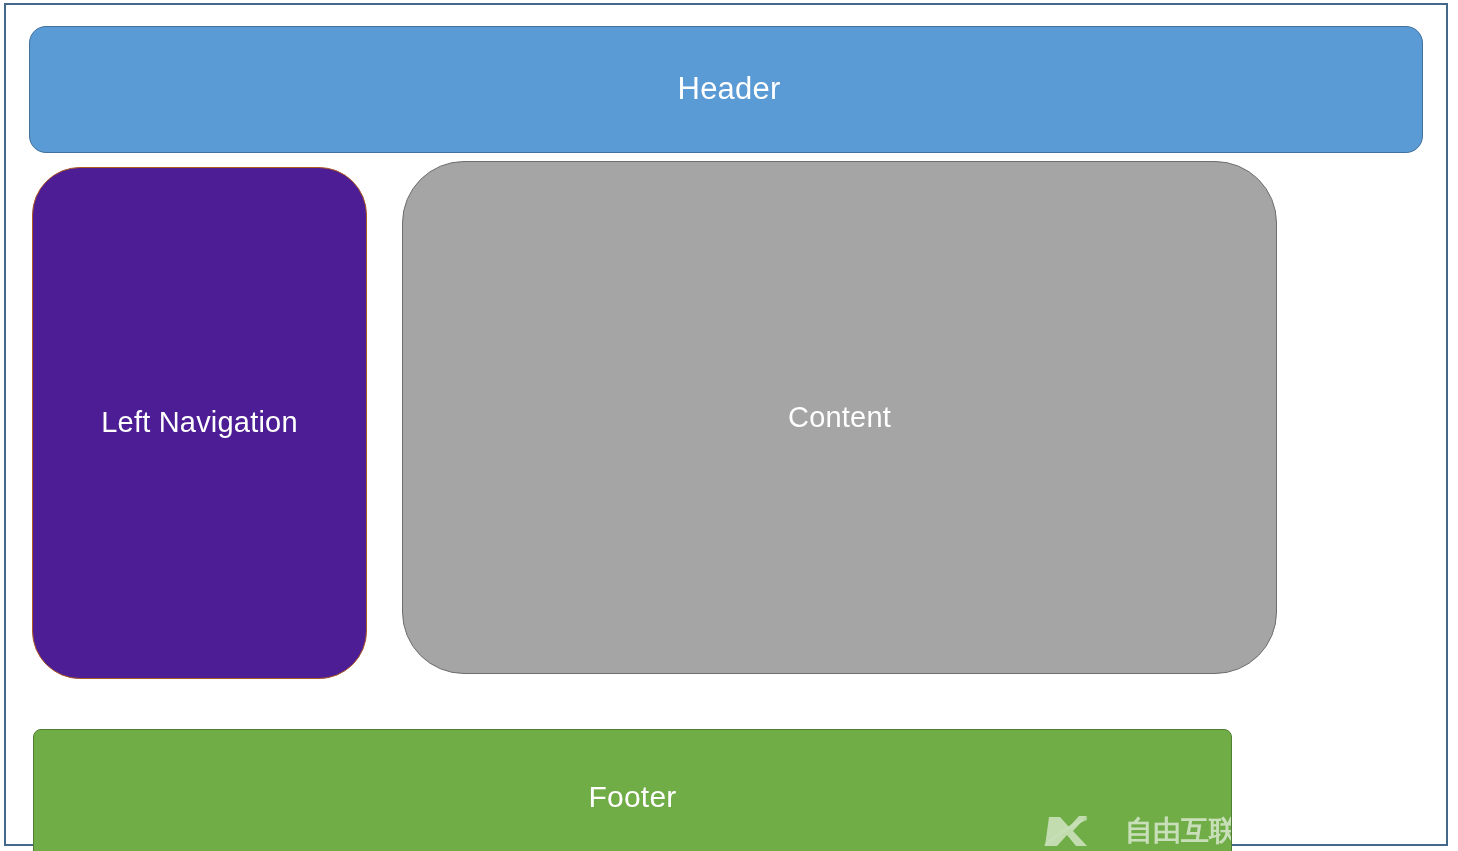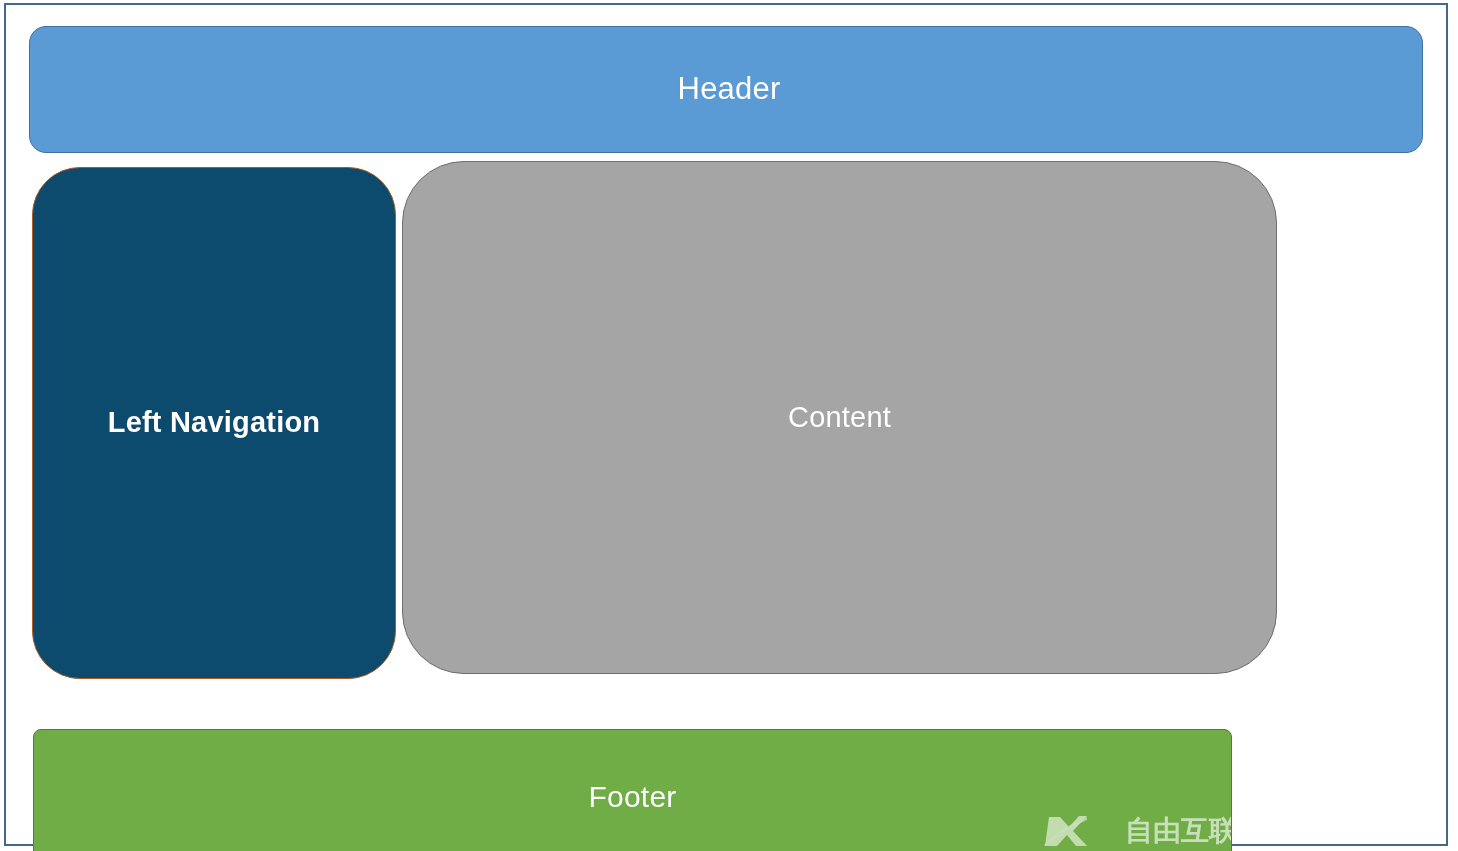--- a/index.html
+++ b/index.html
@@ -61,27 +61,26 @@
     border: 1.5px solid #41719C;
     border-radius: 17px;
     font-size: 31px;
     padding-left: 6px;
   }
 
   
   #left-nav-block {
     left: 32px;
     top: 167px;
-    width: 364px;
+    width: 335px;
     height: 512px;
-    background: #0c4a6e;
+    background: #4c1d95;
     border: 1.5px solid #AE5A21;
     border-radius: 48px;
     font-size: 29px;
-    font-weight: bold;
   }
 
   
   #content-block {
     left: 402px;
     top: 161px;
     width: 875px;
     height: 513px;
     background: #A5A5A5;
     border: 1.5px solid #6E6E6E;

